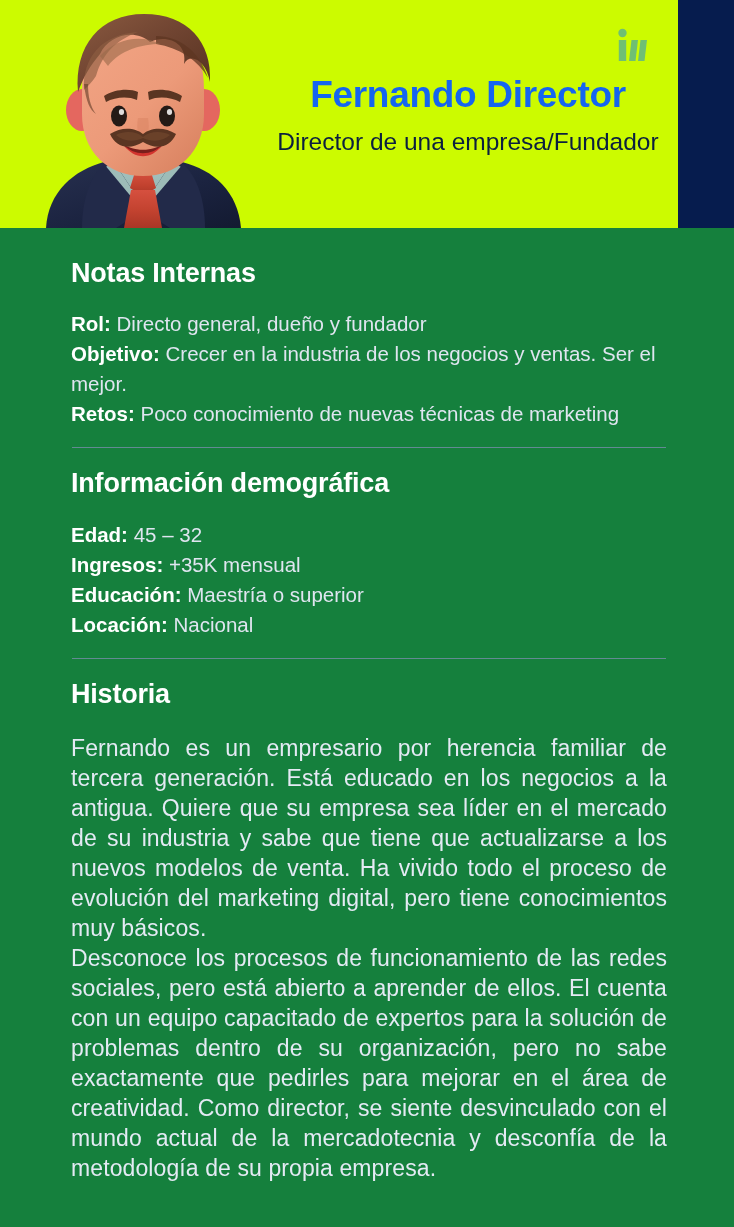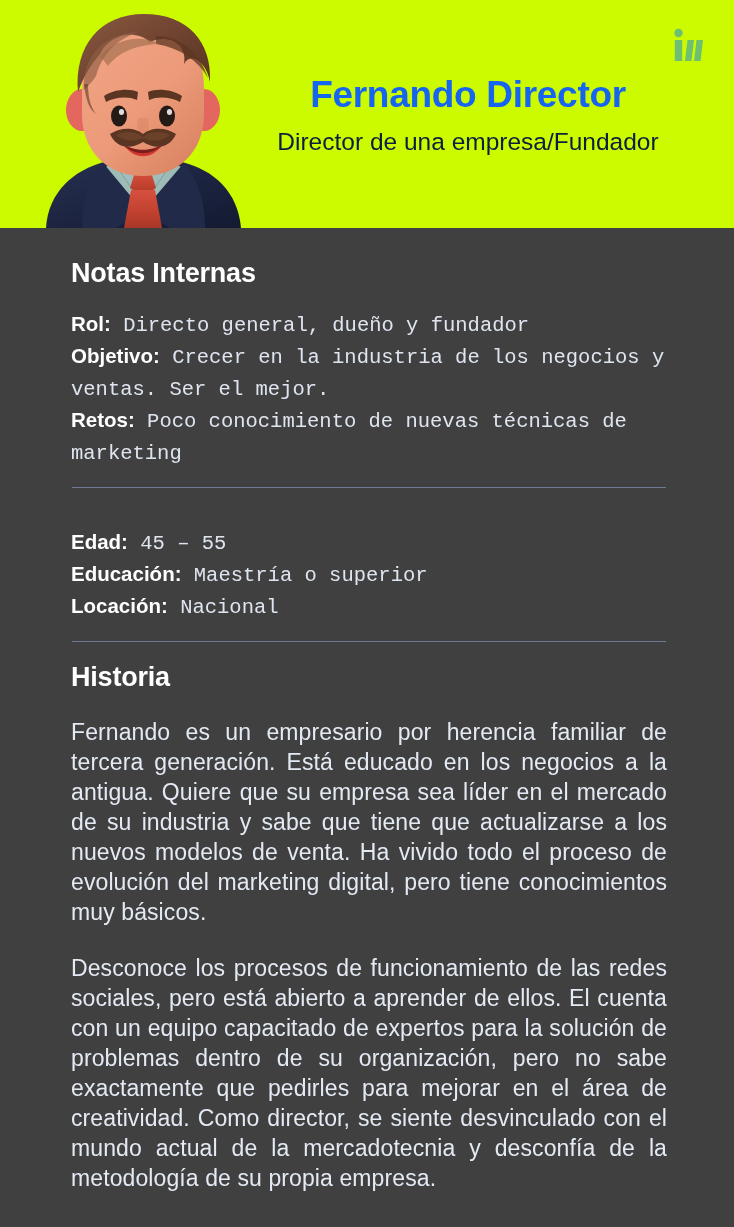--- a/index.html
+++ b/index.html
@@ -15,21 +15,21 @@
     width: 734px;
     height: 1227px;
     overflow: hidden;
     background: #061c4e;
   }
 
   
   .header {
     position: absolute;
     left: 0; top: 0;
-    width: 734px;
+    width: 678px;
     height: 228px;
     background: #ccfb00;
     overflow: hidden;
   }
   .brand-logo {
     position: absolute;
     right: 26px;
     top: 28px;
     width: 36px;
     height: 34px;
@@ -71,21 +71,21 @@
   }
   .avatar svg { display: block; }
 
   
   .body-panel {
     position: absolute;
     left: 0;
     top: 228px;
     width: 734px;
     height: 999px;
-    background: #404040;
+    background: #15803d;
   }
   .content {
     position: absolute;
     left: 71px;
     top: 29px;
     width: 596px;
   }
   .section-heading {
     font-size: 27px;
     font-weight: bold;
@@ -106,40 +106,39 @@
     margin: 0;
   }
   .kv-key {
     font-weight: bold;
     color: #ffffff;
     text-align: center;
   }
   .kv-val {
     font-weight: normal;
     color: #dfe5f0;
-    font-family: Liberation Mono, monospace;
   }
   .divider {
     height: 1px;
     background: #7e8db0;
     opacity: 0.75;
     margin: 18px 1px 0 1px;
     border: 0;
   }
   .block-spacer-1 { height: 19px; }
   .block-spacer-2 { height: 19px; }
   .story-para {
     font-size: 23px;
     color: #e4eaf4;
     line-height: 30px;
     text-align: justify;
     margin: 0;
     letter-spacing: 0.1px;
   }
-  .story-para + .story-para { margin-top: 26px; }
+  .story-para + .story-para { }
   .story-body { margin-top: 23px; }
 </style>
 </head>
 <body>
 
 <div class="page">
 
   <div class="header">
 
     <div class="avatar">
@@ -240,22 +239,24 @@
           <li class="kv-item"><span class="kv-key">Rol:</span><span class="kv-val"> Directo general, dueño y fundador</span></li>
           <li class="kv-item"><span class="kv-key">Objetivo:</span><span class="kv-val"> Crecer en la industria de los negocios y ventas. Ser el mejor.</span></li>
           <li class="kv-item"><span class="kv-key">Retos:</span><span class="kv-val"> Poco conocimiento  de nuevas técnicas de marketing</span></li>
         </ul>
       </div>
 
       <hr class="divider">
       <div class="block-spacer-1"></div>
 
       <div>
+        <h2 class="section-heading">Información demográfica</h2>
         <ul class="kv-list">
-          <li class="kv-item"><span class="kv-key">Edad:</span><span class="kv-val"> 45 – 55</span></li>
+          <li class="kv-item"><span class="kv-key">Edad:</span><span class="kv-val"> 45 – 32</span></li>
+          <li class="kv-item"><span class="kv-key">Ingresos:</span><span class="kv-val"> +35K mensual</span></li>
           <li class="kv-item"><span class="kv-key">Educación:</span><span class="kv-val"> Maestría o superior</span></li>
           <li class="kv-item"><span class="kv-key">Locación:</span><span class="kv-val"> Nacional</span></li>
         </ul>
       </div>
 
       <hr class="divider">
       <div class="block-spacer-2"></div>
 
       <div>
         <h2 class="section-heading">Historia</h2>

